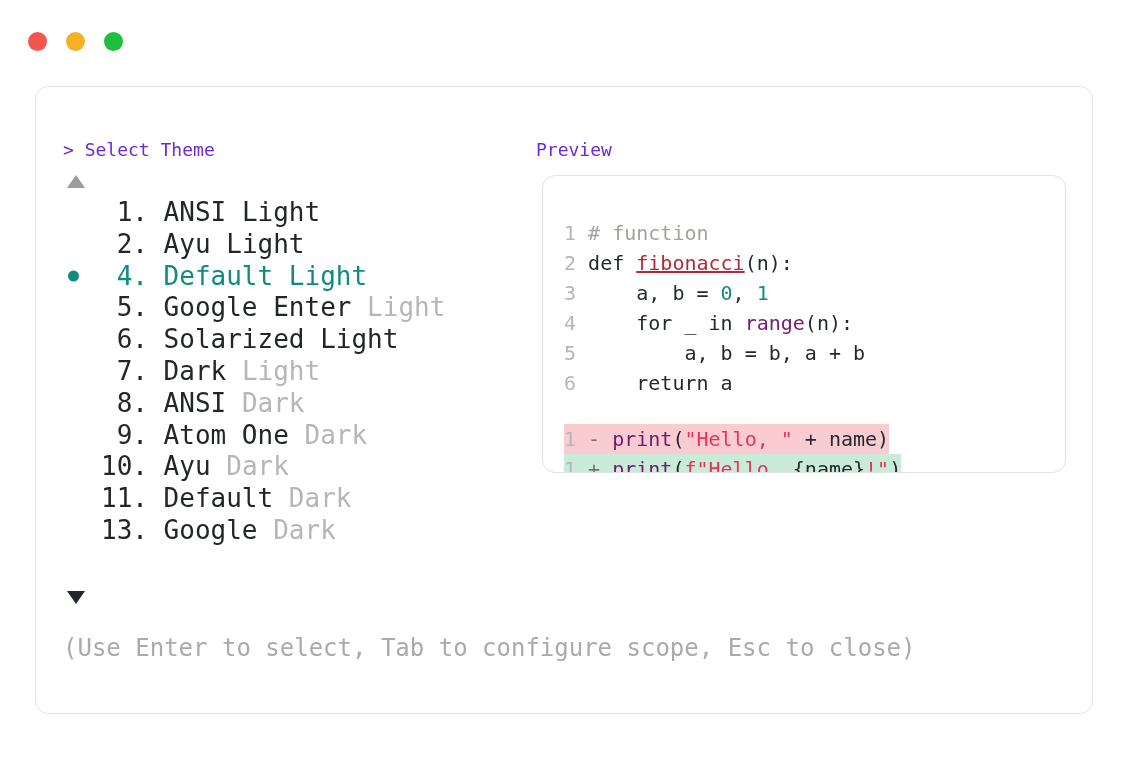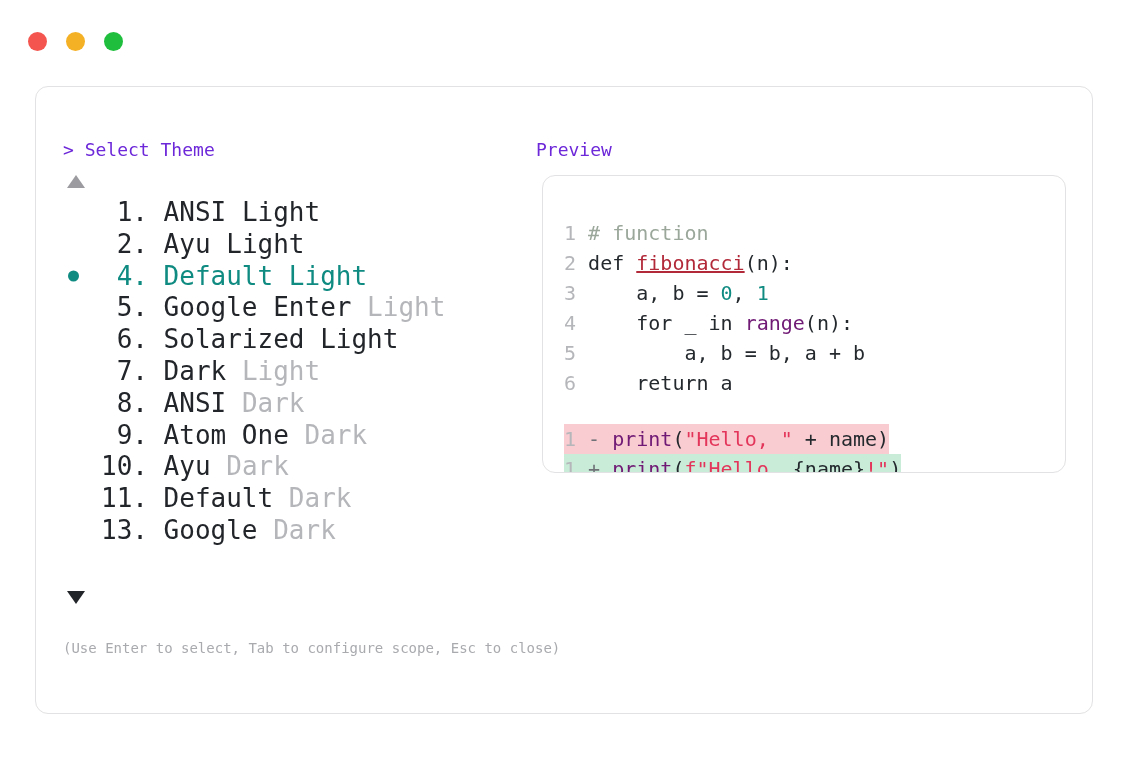--- a/index.html
+++ b/index.html
@@ -139,21 +139,21 @@
   .theme-row.selected .idx {
     color: #0f8b82;
   }
   .variant.dim { color: #b5b6ba; }
 
   
   .hint {
     position: absolute;
     left: 0;
     top: 546px;
-    font-size: 14px;
+    font-size: 24px;
     line-height: 30px;
     color: #a9aaae;
     white-space: pre;
   }
 
   
   .preview-box {
     position: absolute;
     left: 6px;
     top: 88px;

